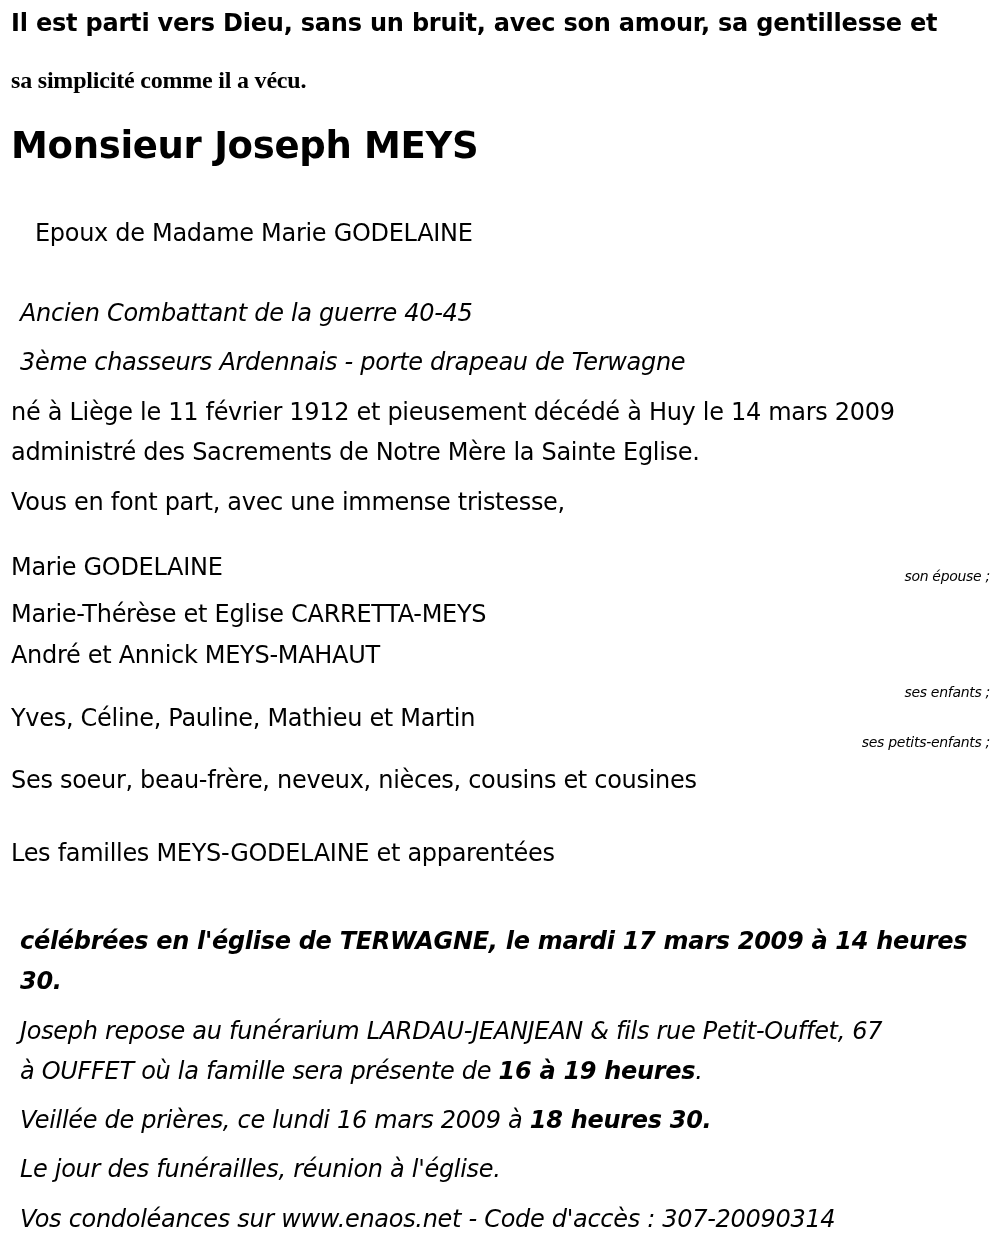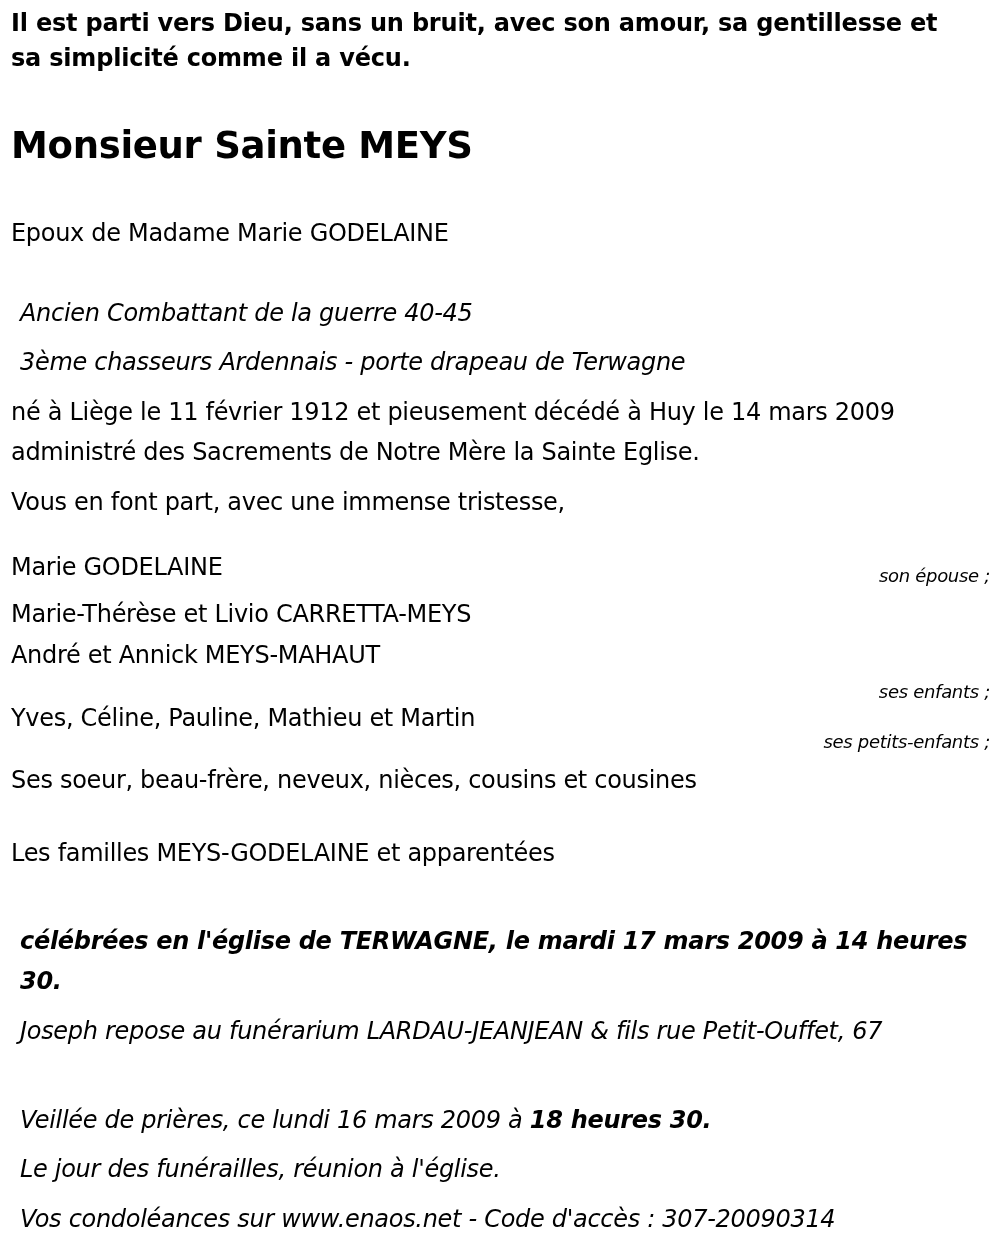--- a/index.html
+++ b/index.html
@@ -37,63 +37,66 @@
       font-size: 37px;
       line-height: 44px;
       letter-spacing: -0.3px;
     }
     .italic { font-style: italic; margin-left: 9px; }
     .bold { font-weight: bold; }
     .role {
       position: absolute;
       right: 10px;
       white-space: nowrap;
-      font-size: 18px;
+      font-size: 14px;
       line-height: 28px;
       font-style: italic;
       letter-spacing: -0.3px;
     }
   </style>
 </head>
 <body>
 
 <div class="page">
 
   <div class="line intro" style="top:8px;">Il est parti vers Dieu, sans un bruit, avec son amour, sa gentillesse et</div>
-  <div class="line intro" style="top:43px;">sa simplicité comme il a vécu.</div>
+  <div class="line intro" style="top:65px;font-family:Liberation Serif, serif;">sa simplicité comme il a vécu.</div>
 
-  <div class="line title" style="top:124px;">Monsieur Sainte MEYS</div>
+  <div class="line title" style="top:124px;">Monsieur Joseph MEYS</div>
 
-  <div class="line" style="top:218px;">Epoux de Madame Marie GODELAINE</div>
+  <div class="line" style="top:218px;margin-left:24px;">Epoux de Madame Marie GODELAINE</div>
 
   <div class="line italic" style="top:298px;">Ancien Combattant de la guerre 40-45</div>
   <div class="line italic" style="top:347px;">3ème chasseurs Ardennais - porte drapeau de Terwagne</div>
 
   <div class="line" style="top:397px;">né à Liège le 11 février 1912 et pieusement décédé à Huy le 14 mars 2009</div>
   <div class="line" style="top:437px;">administré des Sacrements de Notre Mère la Sainte Eglise.</div>
 
   <div class="line" style="top:487px;">Vous en font part, avec une immense tristesse,</div>
 
   <div class="line" style="top:552px;">Marie GODELAINE</div>
   <div class="role" style="top:562px;">son épouse ;</div>
 
-  <div class="line" style="top:599px;">Marie-Thérèse et Livio CARRETTA-MEYS</div>
+  <div class="line" style="top:599px;">Marie-Thérèse et Eglise CARRETTA-MEYS</div>
   <div class="line" style="top:640px;">André et Annick MEYS-MAHAUT</div>
   <div class="role" style="top:665px;margin-top:13px;">ses enfants ;</div>
 
   <div class="line" style="top:703px;">Yves, Céline, Pauline, Mathieu et Martin</div>
   <div class="role" style="top:728px;">ses petits-enfants ;</div>
 
   <div class="line" style="top:765px;">Ses soeur, beau-frère, neveux, nièces, cousins et cousines</div>
   <div class="line" style="top:806px;margin-top:32px;">Les familles MEYS-GODELAINE et apparentées</div>
 
   <div class="line italic bold" style="top:926px;">célébrées en l'église de TERWAGNE, le mardi 17 mars 2009 à 14 heures</div>
   <div class="line italic bold" style="top:966px;">30.</div>
 
   <div class="line italic" style="top:1016px;">Joseph repose au funérarium LARDAU-JEANJEAN &amp; fils rue Petit-Ouffet, 67</div>
+  <div class="line italic" style="top:1056px;">
+    <span>à OUFFET où la famille sera présente de </span><span class="bold">16 à 19 heures</span><span>.</span>
+  </div>
 
   <div class="line italic" style="top:1105px;">
     <span>Veillée de prières, ce lundi 16 mars 2009 à </span><span class="bold">18 heures 30.</span>
   </div>
 
   <div class="line italic" style="top:1154px;">Le jour des funérailles, réunion à l'église.</div>
 
   <div class="line italic" style="top:1204px;">
     <span>Vos condoléances sur </span><span>www.enaos.net</span><span> - Code d'accès : </span><span>307-20090314</span>
   </div>

